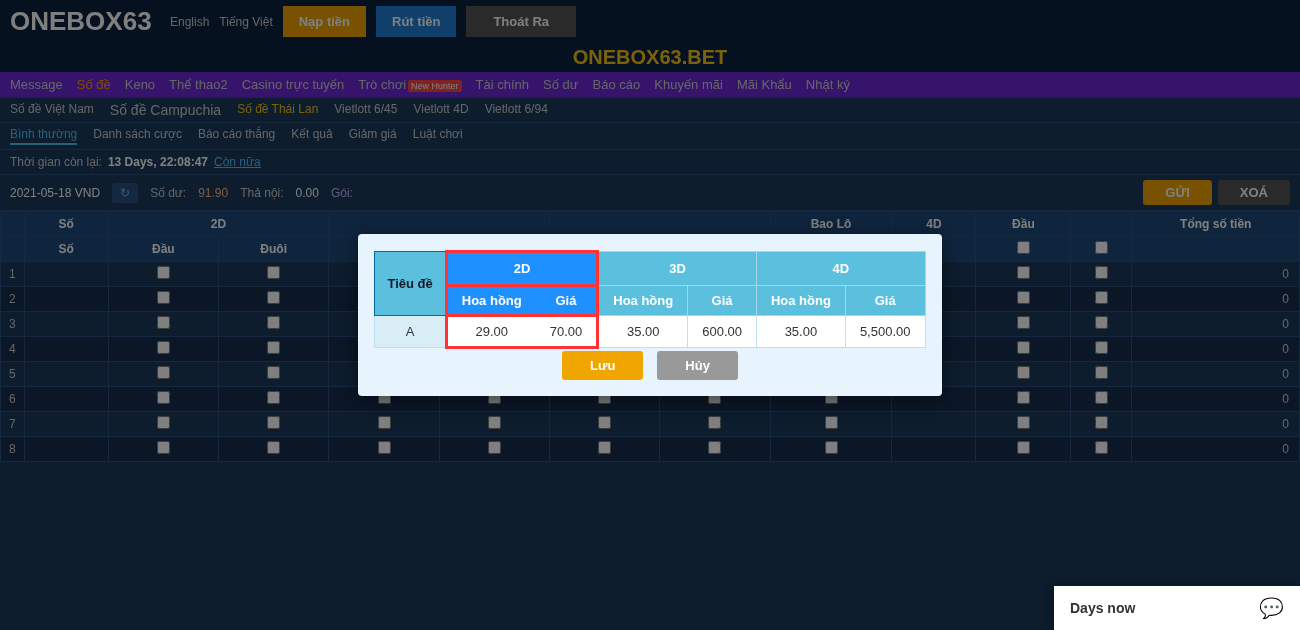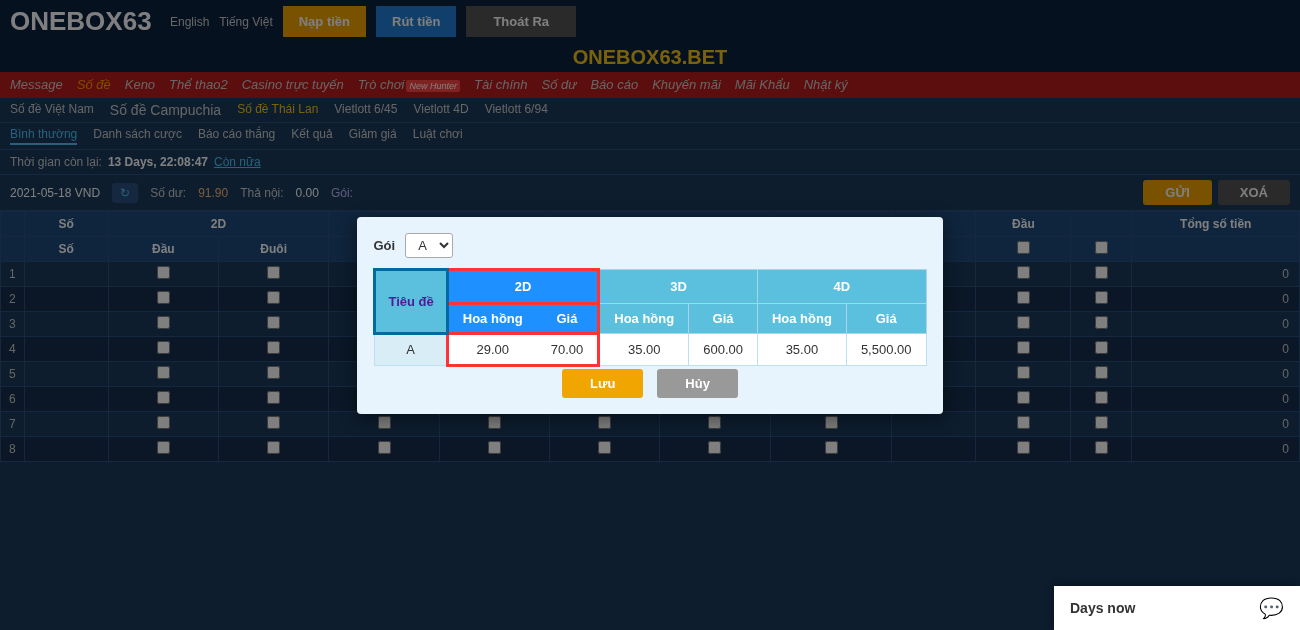--- a/index.html
+++ b/index.html
@@ -21,21 +21,21 @@
   </div>
   <button style="background:#f0a500; color:#fff; border:none; padding:8px 16px; font-weight:bold; cursor:pointer; font-size:13px;">Nạp tiền</button>
   <button style="background:#1e7fd4; color:#fff; border:none; padding:8px 16px; font-weight:bold; cursor:pointer; font-size:13px;">Rút tiền</button>
   <button style="background:#555; color:#fff; border:none; padding:8px 27px; font-weight:bold; cursor:pointer; font-size:13px;">Thoát Ra</button>
 </div>
 
 <div style="background:#0d2340; text-align:center; padding:3px 0;">
   <span style="color:#f5c518; font-size:20px; font-weight:bold;">ONEBOX63.BET</span>
 </div>
 
-<div style="background:#b91c1c; display:flex; padding:5px 10px; gap:14px; flex-wrap:wrap; border-bottom:1px solid #2a5080;font-style:italic;">
+<div style="background:#6d28d9; display:flex; padding:5px 10px; gap:14px; flex-wrap:wrap; border-bottom:1px solid #2a5080;">
   <a style="color:#ccc; text-decoration:none; font-size:13px;">Message</a>
   <a style="color:#ff9900; text-decoration:none; font-size:13px;">Số đề</a>
   <a style="color:#ccc; text-decoration:none; font-size:13px;">Keno</a>
   <a style="color:#ccc; text-decoration:none; font-size:13px;">Thể thao2</a>
   <a style="color:#ccc; text-decoration:none; font-size:13px;">Casino trực tuyến</a>
   <a style="color:#ccc; text-decoration:none; font-size:13px;">Trò chơi<span style="background:#ff4444; color:#fff; font-size:9px; padding:1px 3px; border-radius:2px; margin-left:2px;">New Hunter</span></a>
   <a style="color:#ccc; text-decoration:none; font-size:13px;">Tài chính</a>
   <a style="color:#ccc; text-decoration:none; font-size:13px;">Số dư</a>
   <a style="color:#ccc; text-decoration:none; font-size:13px;">Báo cáo</a>
   <a style="color:#ccc; text-decoration:none; font-size:13px;">Khuyến mãi</a>
@@ -233,33 +233,25 @@
     <td style="background:#162f4f; padding:4px 10px; border:1px solid #2a5080; text-align:center;"><input type="checkbox" style=""></td>
     <td style="background:#162f4f; color:#ccc; padding:4px 10px; border:1px solid #2a5080; text-align:right;">0</td>
   </tr>
       </tbody>
   </table>
 </div>
 
 <div class="modal-overlay">
   <div style="background:#e8f4fd; border-radius:4px; padding:16px; min-width:490px; box-shadow:0 4px 20px rgba(0,0,0,0.5);">
 
-    <div style="display:flex; align-items:center; gap:10px; margin-bottom:10px;">
-      <span style="color:#333; font-size:13px; font-weight:bold;">Gói</span>
-      <select style="background:#fff; color:#333; border:1px solid #aaa; padding:3px 8px; border-radius:3px; font-size:13px;">
-        <option>A</option>
-        <option>B</option>
-        <option>C</option>
-      </select>
-    </div>
 
     <table style="width:100%; border-collapse:collapse; font-size:13px;">
       <thead>
         <tr>
-          <th rowspan="2" style="background:#5bc0de; color:#4c1d95; padding:8px 12px; border:3px solid #0369a1; text-align:center;">Tiêu đề</th>
+          <th rowspan="2" style="background:#5bc0de; color:#0f172a; padding:8px 12px; border:1px solid #0369a1; text-align:center;">Tiêu đề</th>
           <th colspan="2" style="background:#1e90ff; color:#fff; padding:8px 20px; border:3px solid #ff3333; text-align:center;">2D</th>
           <th colspan="2" style="background:#5bc0de; color:#fff; padding:8px 20px; border:1px solid #aad4e8; text-align:center;">3D</th>
           <th colspan="2" style="background:#5bc0de; color:#fff; padding:8px 20px; border:1px solid #aad4e8; text-align:center;">4D</th>
         </tr>
         <tr>
           <th style="background:#1e90ff; color:#fff; padding:6px 14px; border-left:3px solid #ff3333; border-bottom:3px solid #ff3333; text-align:center;">Hoa hồng</th>
           <th style="background:#1e90ff; color:#fff; padding:6px 14px; border-right:3px solid #ff3333; border-bottom:3px solid #ff3333; text-align:center;">Giá</th>
           <th style="background:#5bc0de; color:#fff; padding:6px 14px; border:1px solid #aad4e8; text-align:center;">Hoa hồng</th>
           <th style="background:#5bc0de; color:#fff; padding:6px 14px; border:1px solid #aad4e8; text-align:center;">Giá</th>
           <th style="background:#5bc0de; color:#fff; padding:6px 14px; border:1px solid #aad4e8; text-align:center;">Hoa hồng</th>

